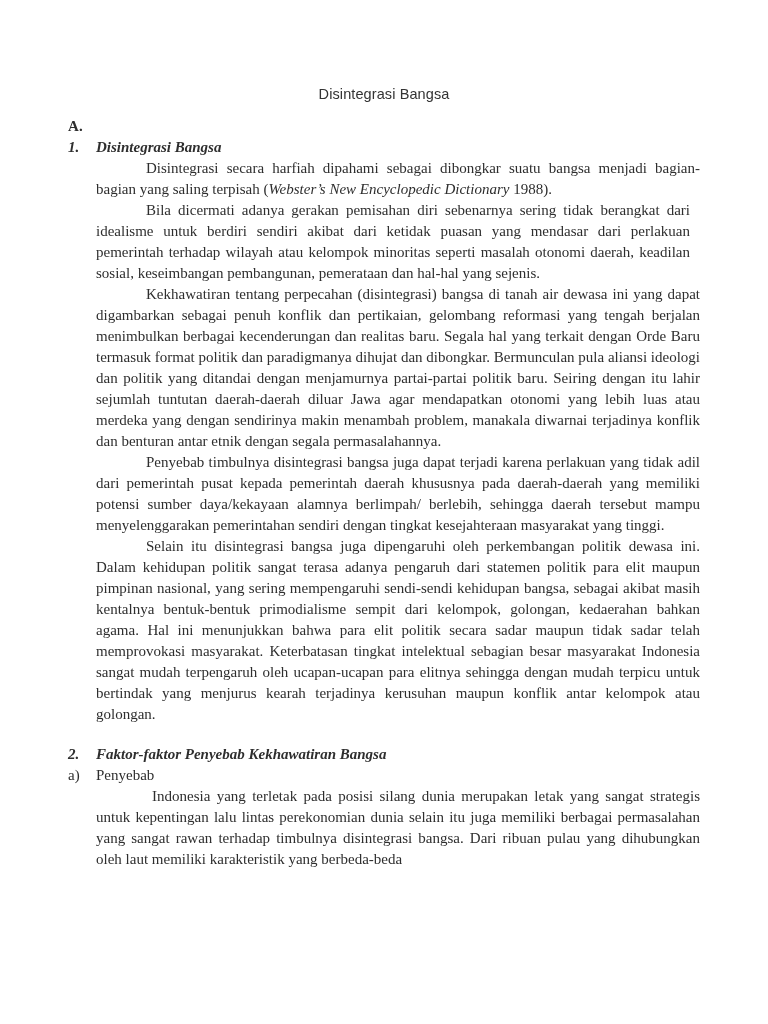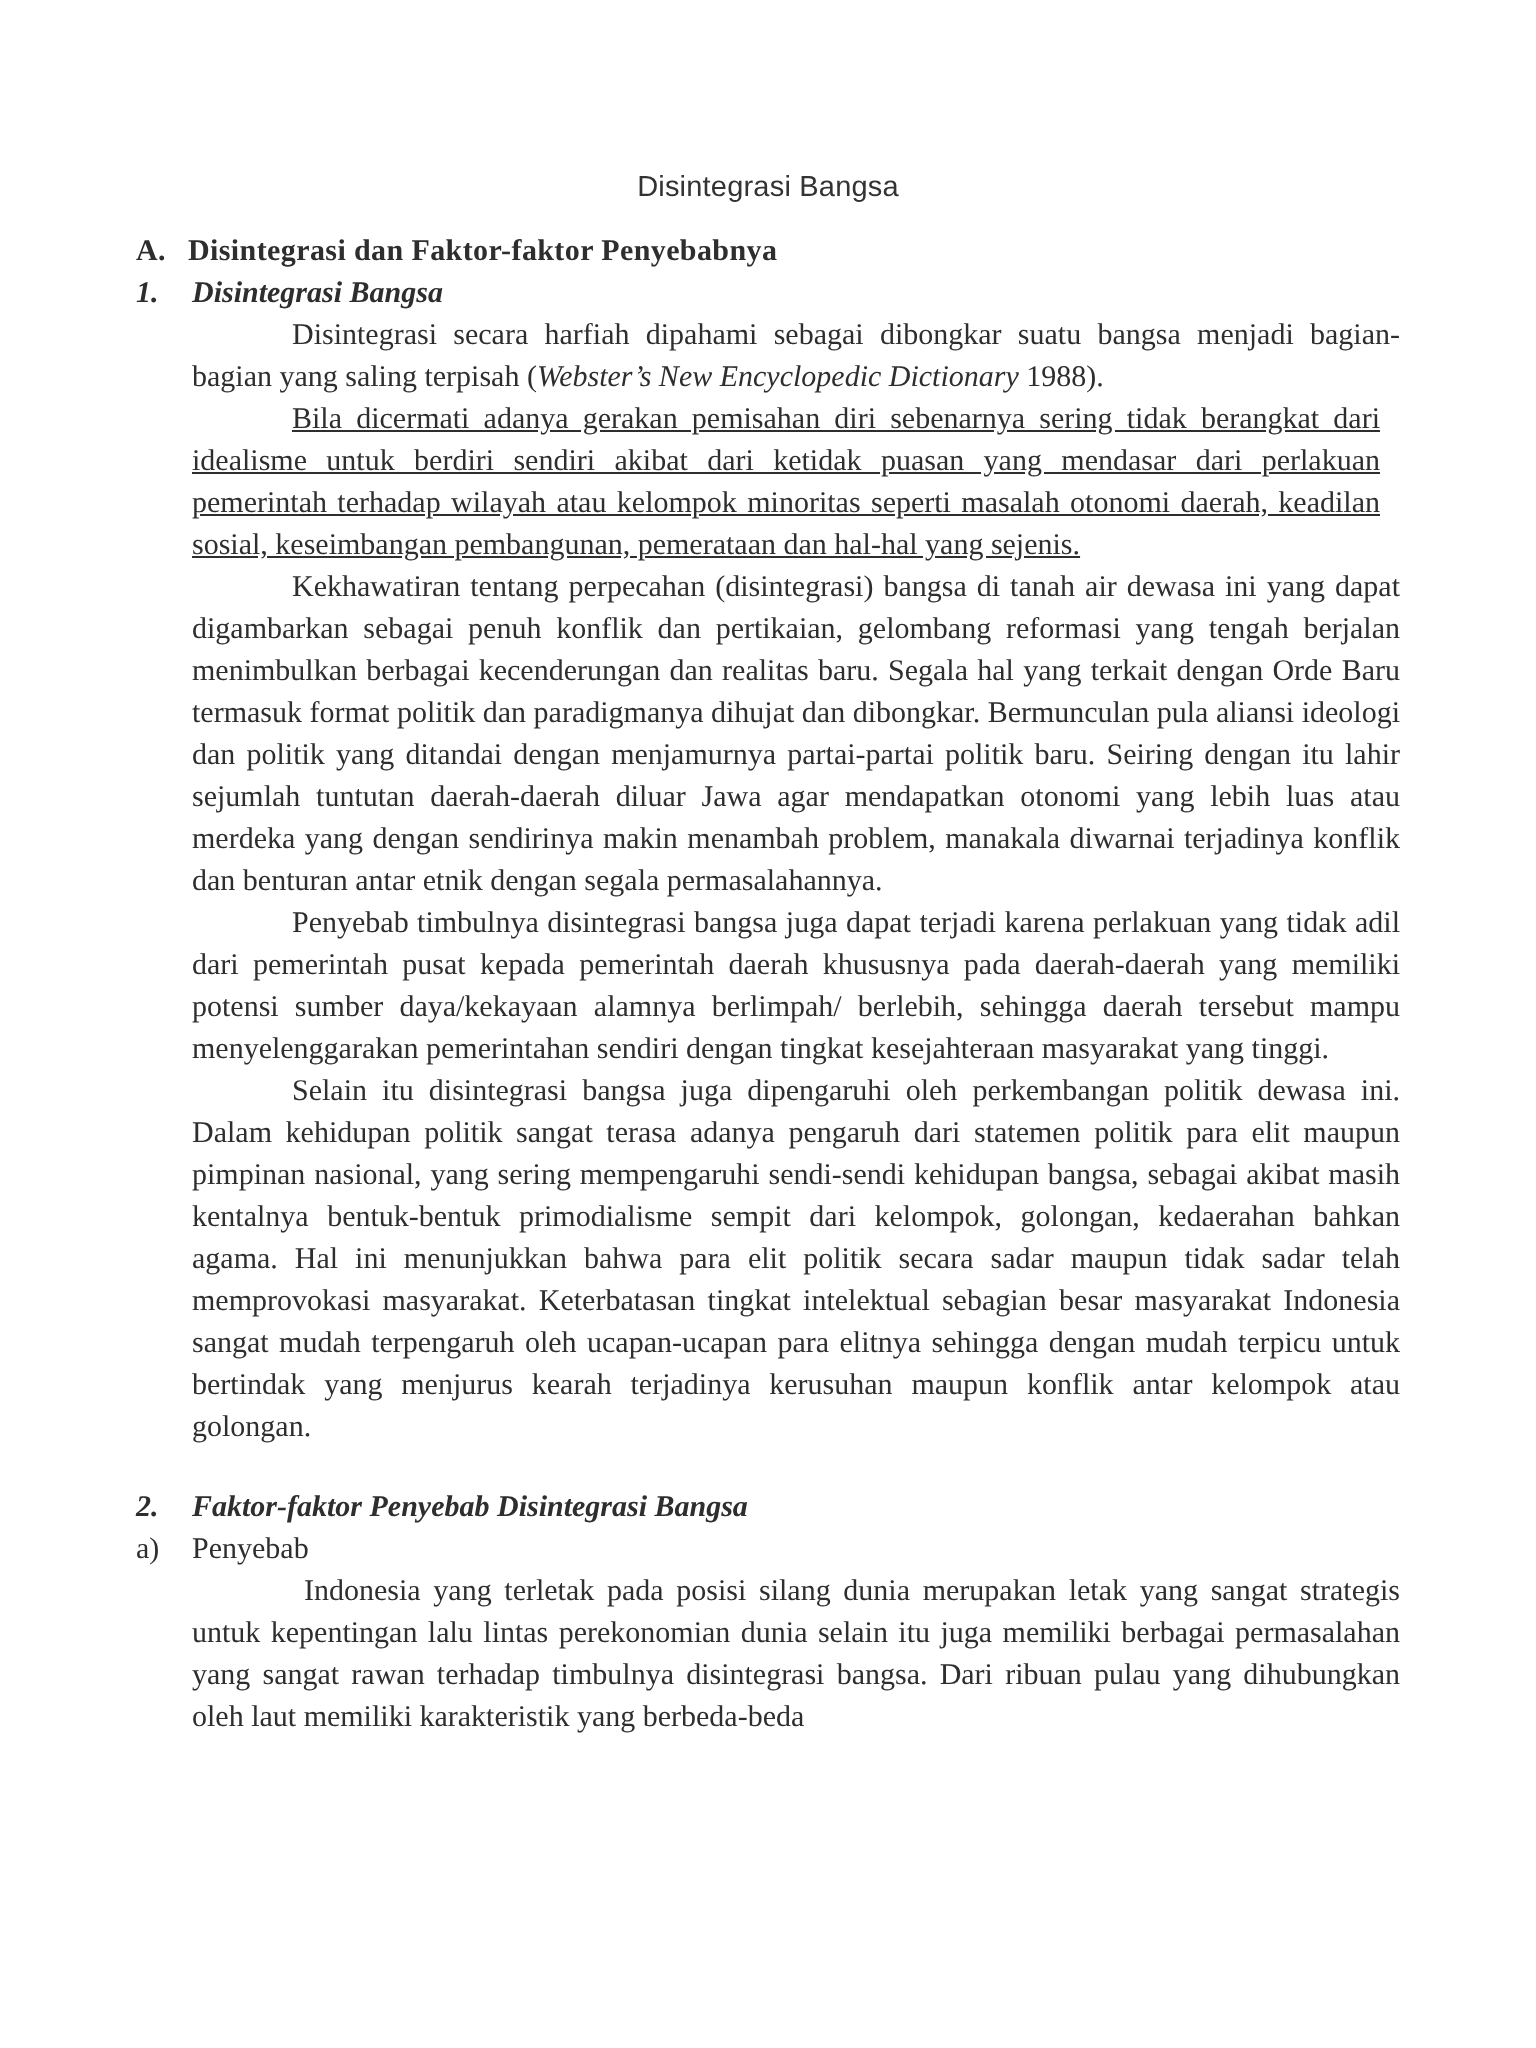--- a/index.html
+++ b/index.html
@@ -94,43 +94,42 @@
 <body>
 
 <div class="page">
 
   <div class="doc-title">Disintegrasi Bangsa</div>
 
   <div class="content">
 
     <div class="heading-a">
       <span class="num">A.</span>
-      <span>Disintegrasi dan Faktor-faktor Penyebabnya</span>
     </div>
 
     <div class="heading-1">
       <span class="num">1.</span>
       <span>Disintegrasi Bangsa</span>
     </div>
 
     <p class="para" style="margin:0 0 0 28px;"><span>Disintegrasi secara harfiah dipahami sebagai dibongkar suatu bangsa menjadi bagian-bagian yang saling terpisah (</span><em>Webster’s New Encyclopedic Dictionary</em><span> 1988).</span></p>
 
-    <p class="para" style="margin:0 10px 0 28px;text-decoration:underline;">Bila dicermati adanya gerakan pemisahan diri sebenarnya sering tidak berangkat dari idealisme untuk berdiri sendiri akibat dari ketidak puasan yang mendasar dari perlakuan pemerintah terhadap wilayah atau kelompok minoritas seperti masalah otonomi daerah, keadilan sosial, keseimbangan pembangunan, pemerataan dan hal-hal yang sejenis.</p>
+    <p class="para" style="margin:0 10px 0 28px;">Bila dicermati adanya gerakan pemisahan diri sebenarnya sering tidak berangkat dari idealisme untuk berdiri sendiri akibat dari ketidak puasan yang mendasar dari perlakuan pemerintah terhadap wilayah atau kelompok minoritas seperti masalah otonomi daerah, keadilan sosial, keseimbangan pembangunan, pemerataan dan hal-hal yang sejenis.</p>
 
     <p class="para" style="margin:0 0 0 28px;">Kekhawatiran tentang perpecahan (disintegrasi) bangsa di tanah air dewasa ini yang dapat digambarkan sebagai penuh konflik dan pertikaian, gelombang reformasi yang tengah berjalan menimbulkan berbagai kecenderungan dan realitas baru.  Segala hal yang terkait dengan Orde Baru termasuk format politik dan paradigmanya dihujat dan dibongkar. Bermunculan pula aliansi ideologi dan politik yang ditandai dengan menjamurnya partai-partai politik baru. Seiring dengan itu lahir sejumlah tuntutan daerah-daerah diluar Jawa agar mendapatkan otonomi yang lebih luas atau merdeka yang dengan sendirinya makin menambah problem, manakala diwarnai terjadinya konflik dan benturan antar etnik dengan segala permasalahannya.</p>
 
     <p class="para" style="margin:0 0 0 28px;">Penyebab timbulnya disintegrasi bangsa juga dapat terjadi karena perlakuan yang tidak adil dari pemerintah pusat kepada pemerintah daerah khususnya pada daerah-daerah yang memiliki potensi sumber daya/kekayaan alamnya berlimpah/ berlebih, sehingga daerah tersebut mampu menyelenggarakan pemerintahan sendiri dengan tingkat kesejahteraan masyarakat yang tinggi.</p>
 
     <p class="para" style="margin:0 0 0 28px;">Selain itu disintegrasi bangsa juga dipengaruhi oleh perkembangan politik dewasa ini.  Dalam kehidupan politik sangat terasa adanya pengaruh dari statemen politik para elit maupun pimpinan nasional, yang sering mempengaruhi sendi-sendi kehidupan bangsa, sebagai akibat masih kentalnya bentuk-bentuk primodialisme sempit dari kelompok, golongan, kedaerahan bahkan agama.  Hal ini menunjukkan bahwa para elit politik secara sadar maupun tidak sadar telah memprovokasi masyarakat.  Keterbatasan tingkat intelektual sebagian besar masyarakat Indonesia sangat mudah terpengaruh oleh ucapan-ucapan para elitnya sehingga dengan mudah terpicu untuk bertindak yang menjurus kearah terjadinya kerusuhan maupun konflik antar kelompok atau golongan.</p>
 
     <div class="spacer"></div>
 
     <div class="heading-1">
       <span class="num">2.</span>
-      <span>Faktor-faktor Penyebab Disintegrasi Bangsa</span>
+      <span>Faktor-faktor Penyebab Kekhawatiran Bangsa</span>
     </div>
 
     <div class="sub-a">
       <span class="num">a)</span>
       <span>Penyebab</span>
     </div>
 
     <p class="para geo" style="margin:0 0 16px 28px;">Indonesia yang terletak pada posisi silang dunia merupakan letak yang sangat strategis untuk kepentingan lalu lintas perekonomian dunia selain itu juga  memiliki berbagai permasalahan yang sangat rawan terhadap timbulnya disintegrasi bangsa. Dari ribuan pulau yang dihubungkan oleh laut memiliki karakteristik yang berbeda-beda</p>
 
   </div>

